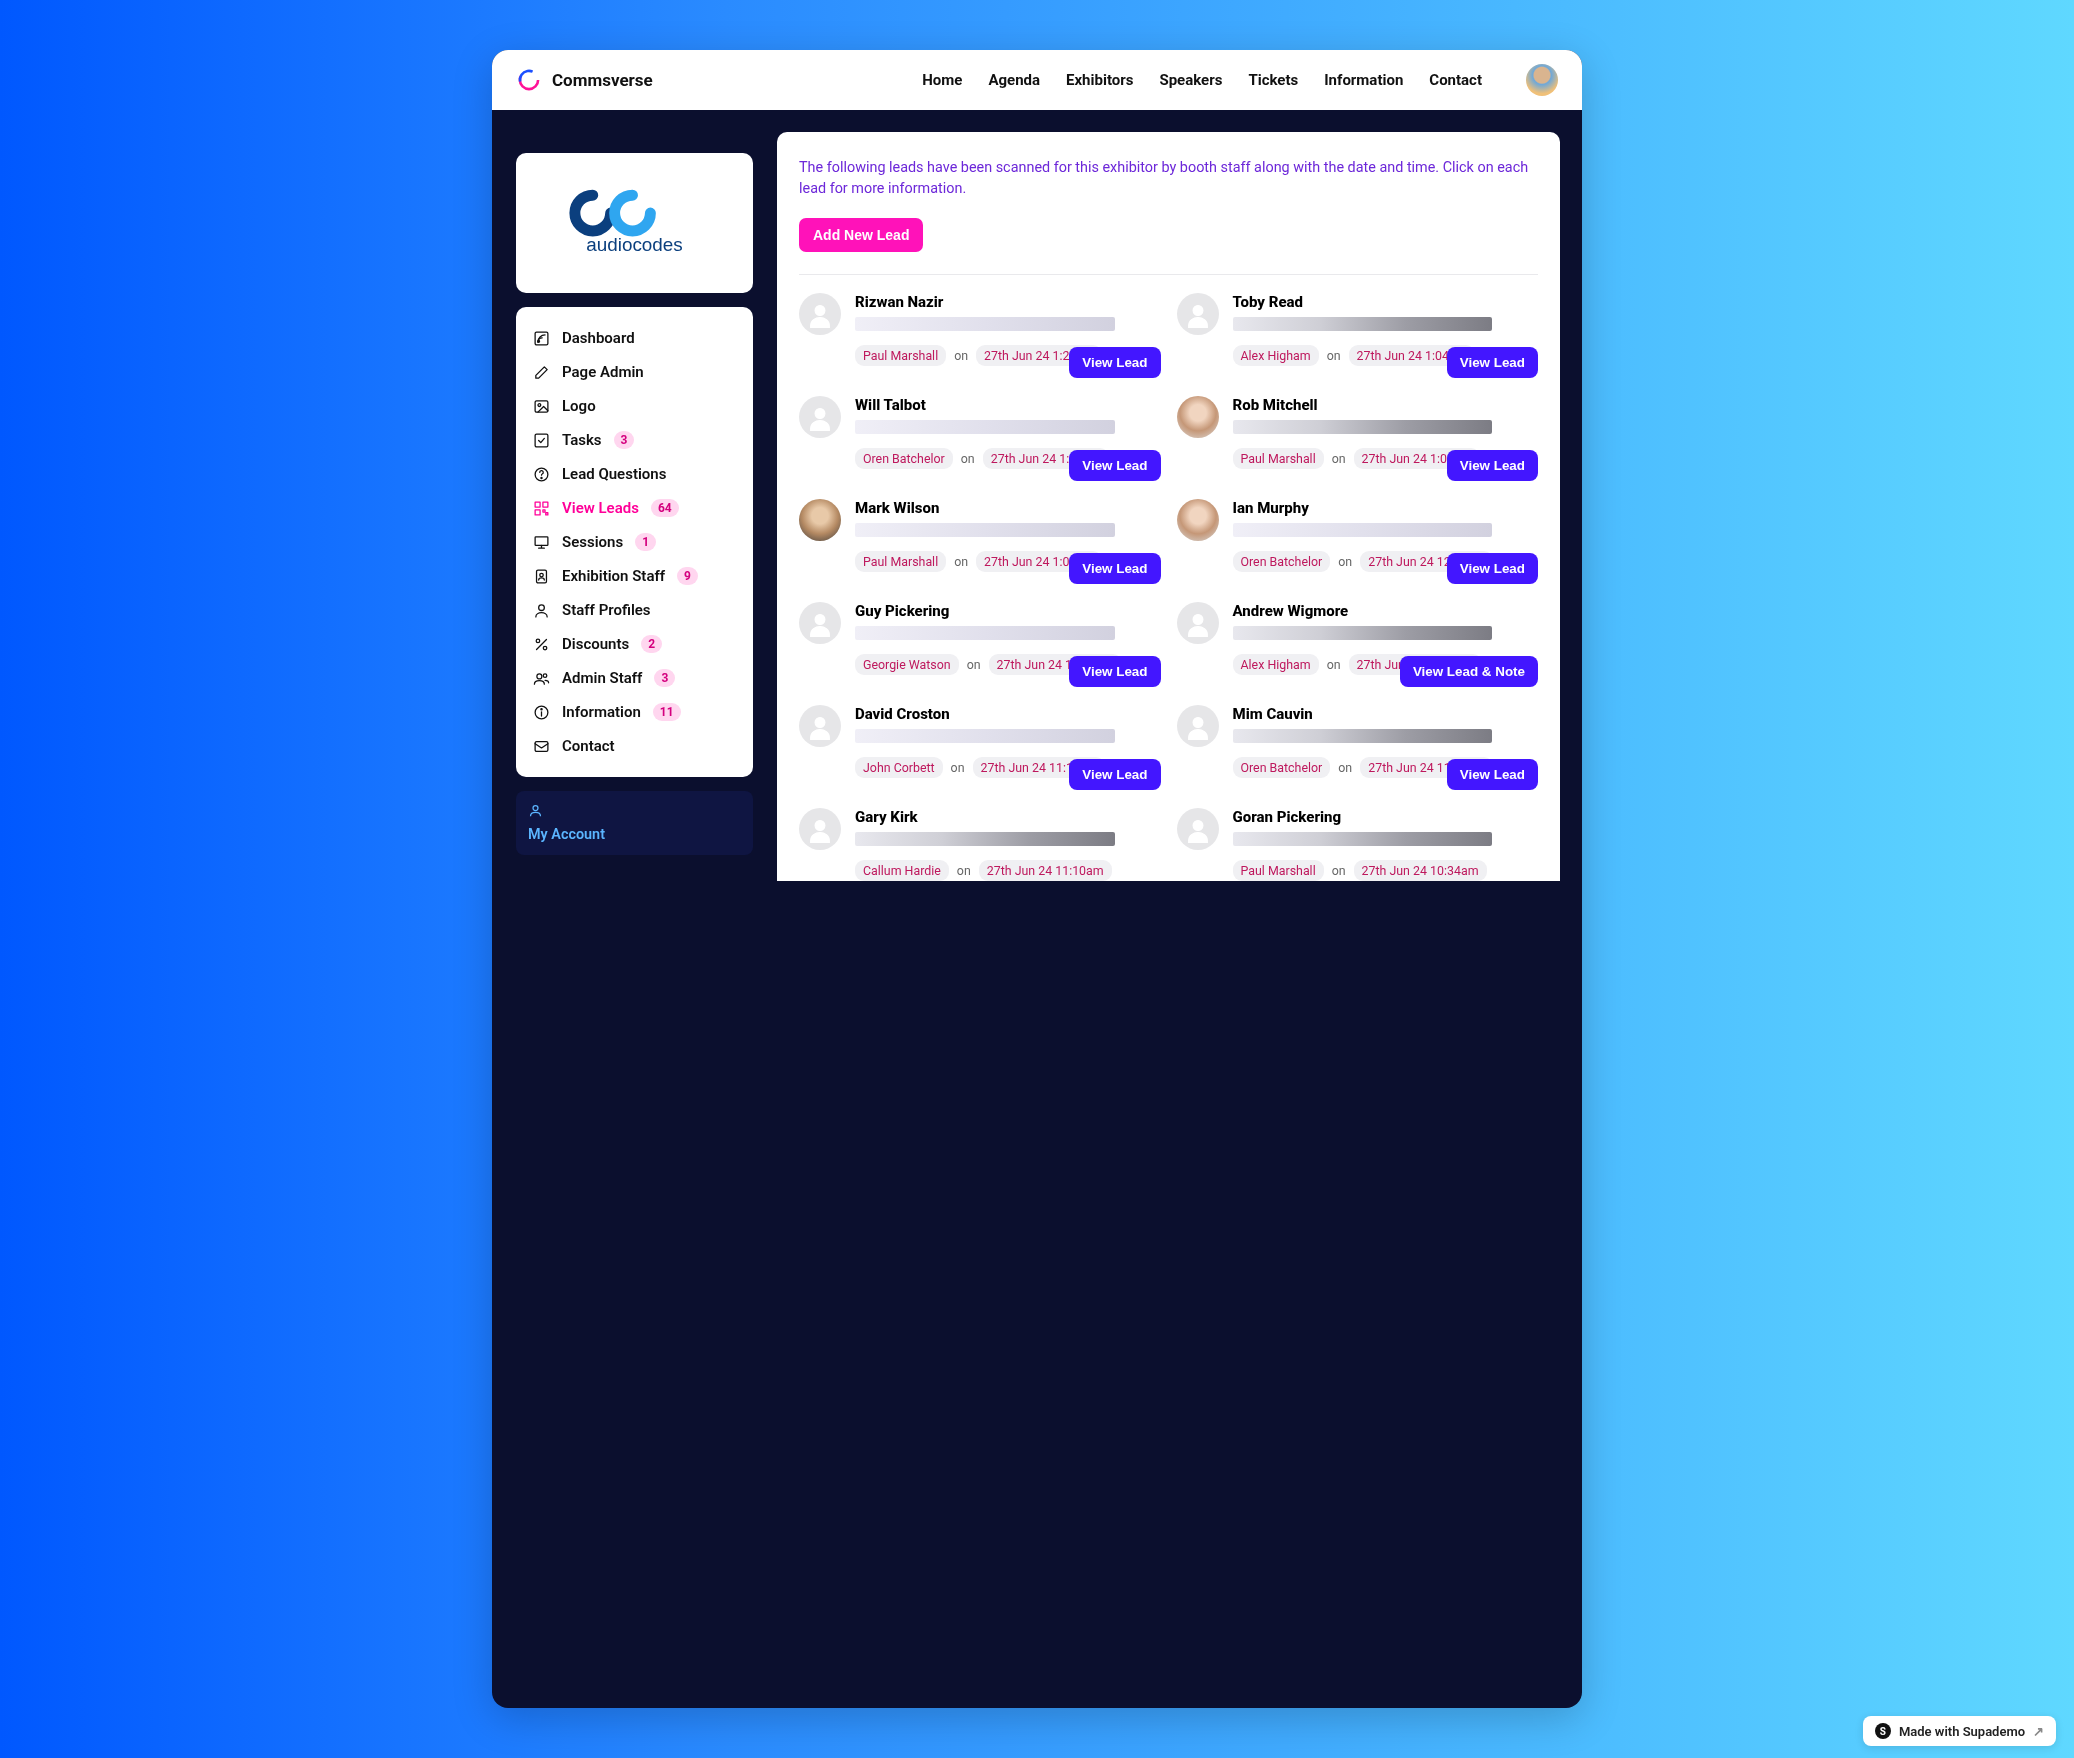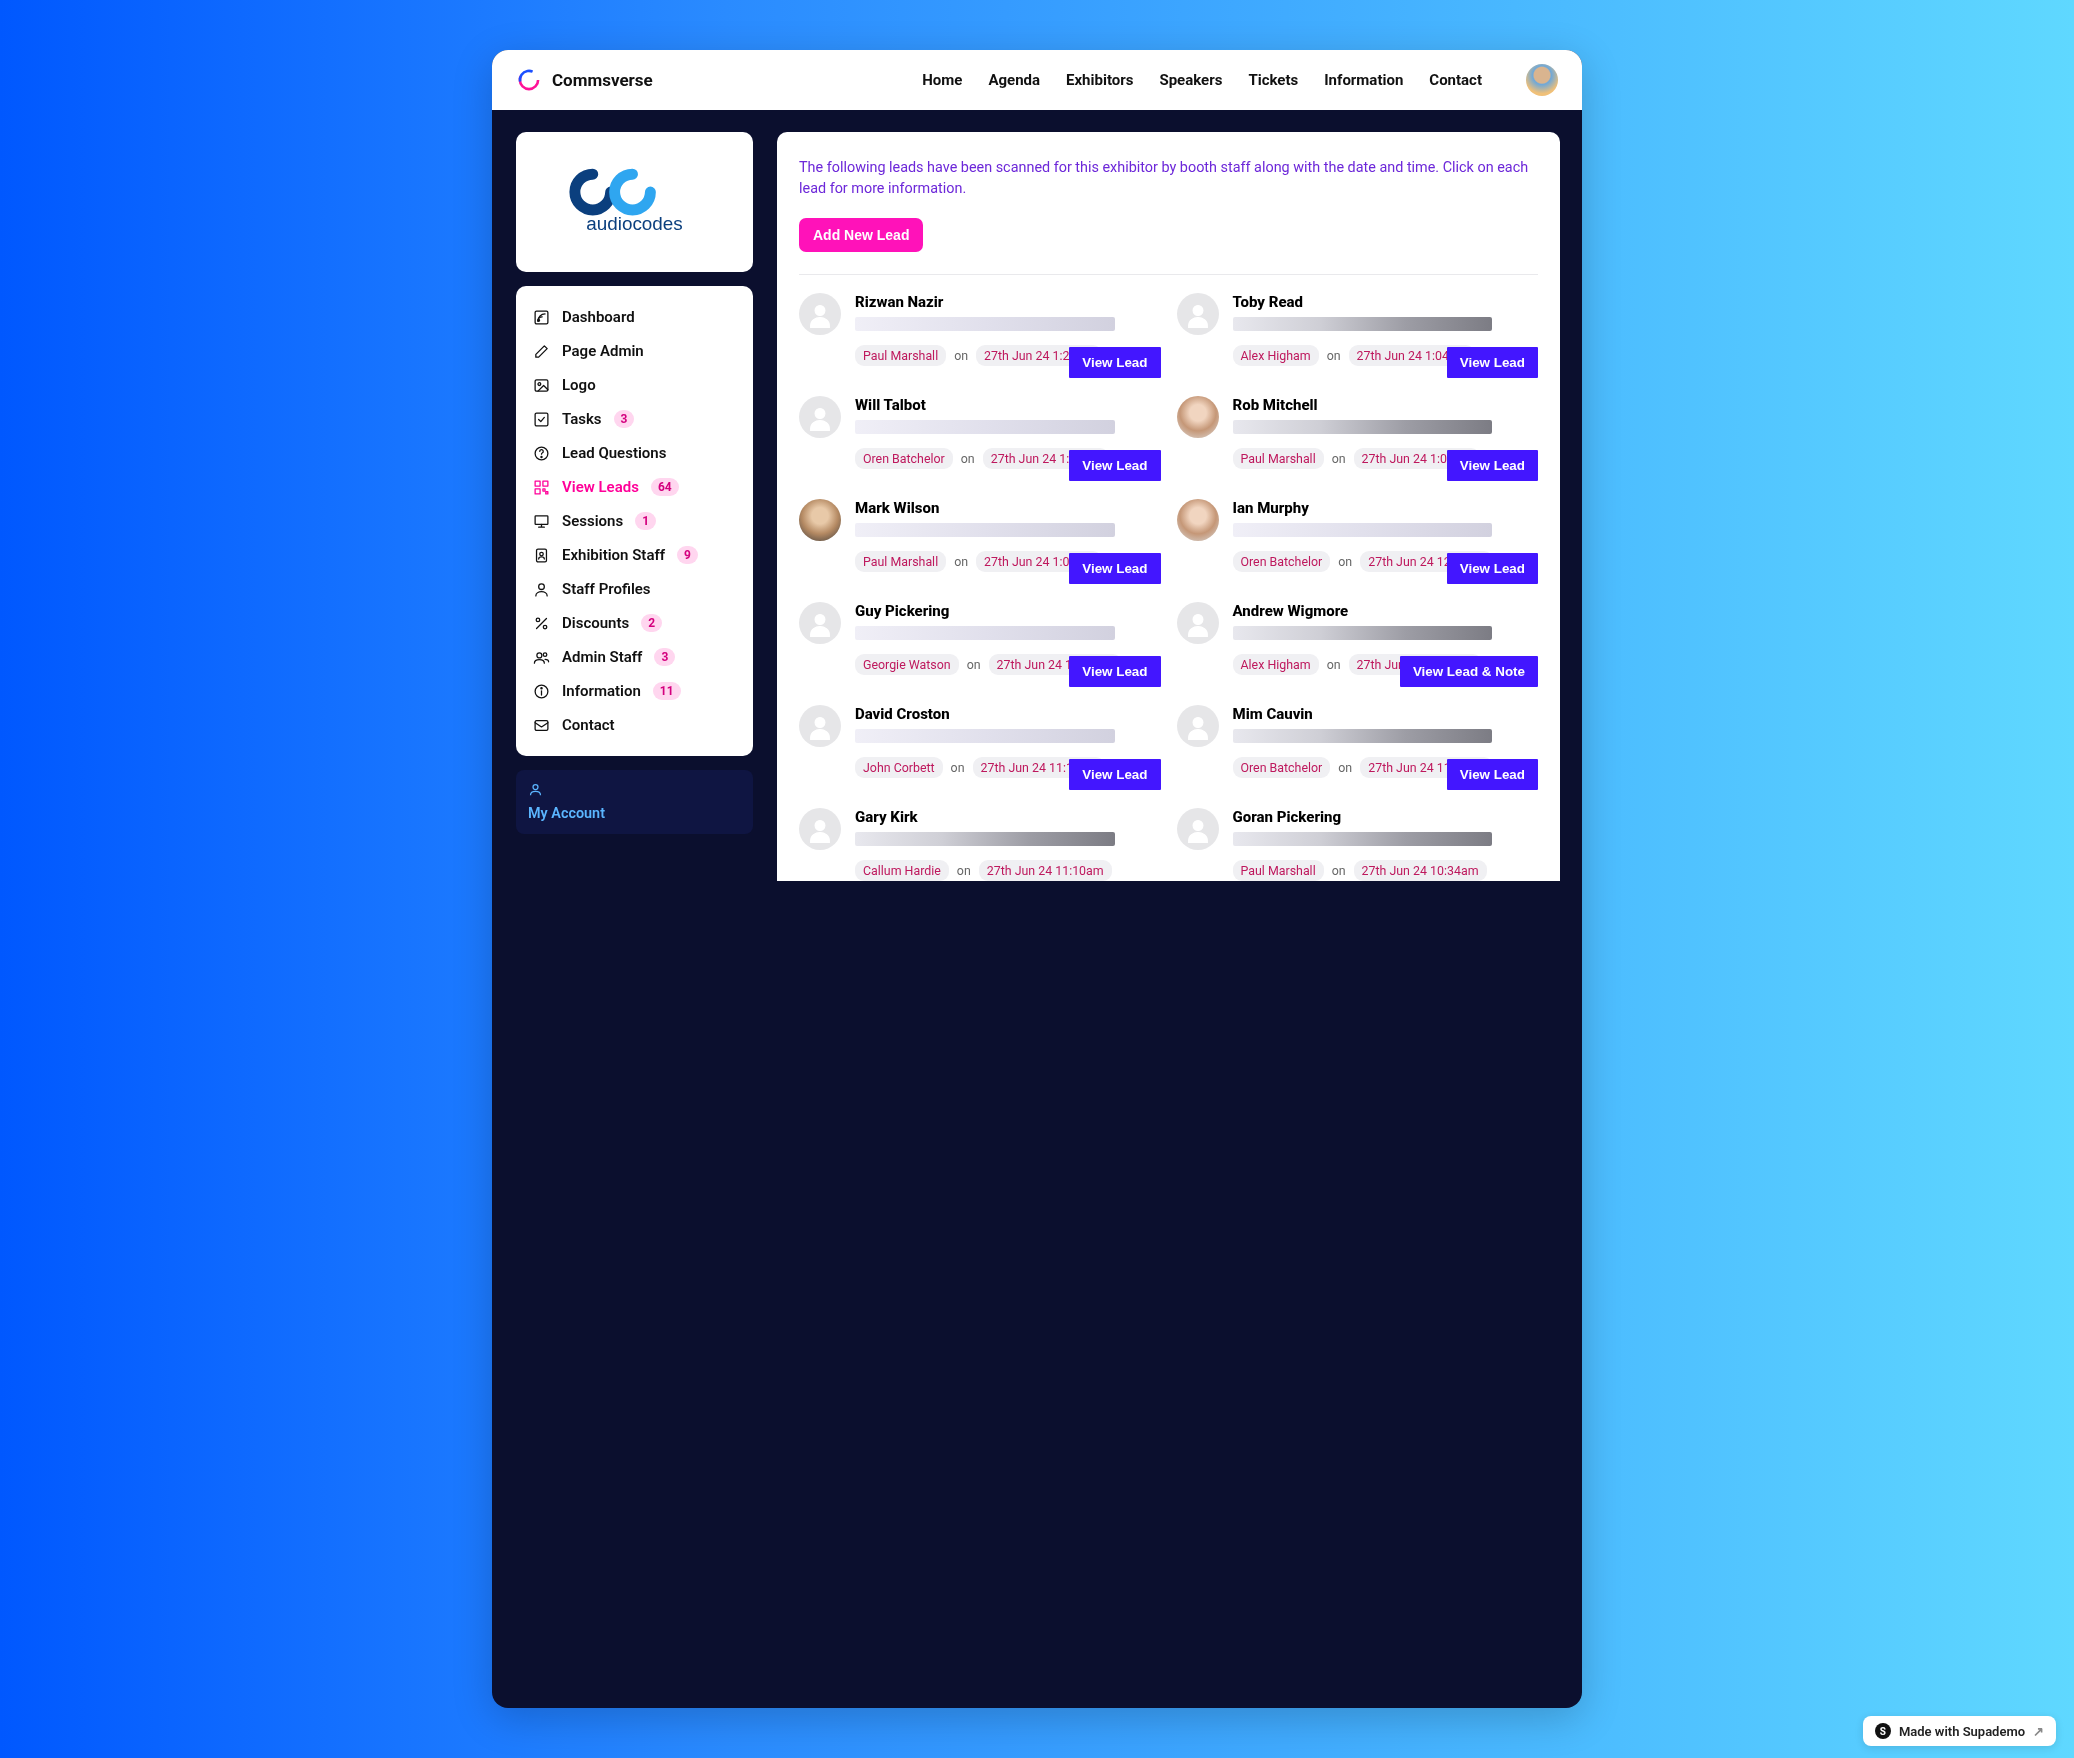--- a/index.html
+++ b/index.html
@@ -47,21 +47,21 @@
     background: radial-gradient(circle at 50% 35%, #d9b48f 30%, #6ea8d9 35%, #f0c078 70%);
     margin-left: 20px;
   }
   
   .body {
     display: flex;
     gap: 24px;
     padding: 22px 22px 0 24px;
   }
   
-  .sidebar { width: 237px; flex-shrink: 0; }
+  .sidebar { width: 237px; flex-shrink: 0; margin-top: 21px; }
   .sidebar-logo-card {
     background:#fff;
     border-radius:10px;
     padding:30px 18px;
     display:flex;
     justify-content:center;
     margin-bottom:14px;
   }
   .sidebar-nav {
     background:#fff;
@@ -178,21 +178,21 @@
     color:#be185d;
   }
   .on-text { font-size:12.4px; color:#666; }
   .view-lead-btn {
     background:#4316ff;
     color:#fff;
     font-weight:600;
     font-size:13.4px;
     padding:8px 13px;
     border:none;
-    border-radius:1px;
+    border-radius:8px;
     cursor:pointer;
     position:absolute;
     right:0;
     bottom:-12px;
   }
   .lead-card.nobtncard { margin-bottom:0px; }
   
   .supademo-badge {
     position:fixed;
     right:18px;

